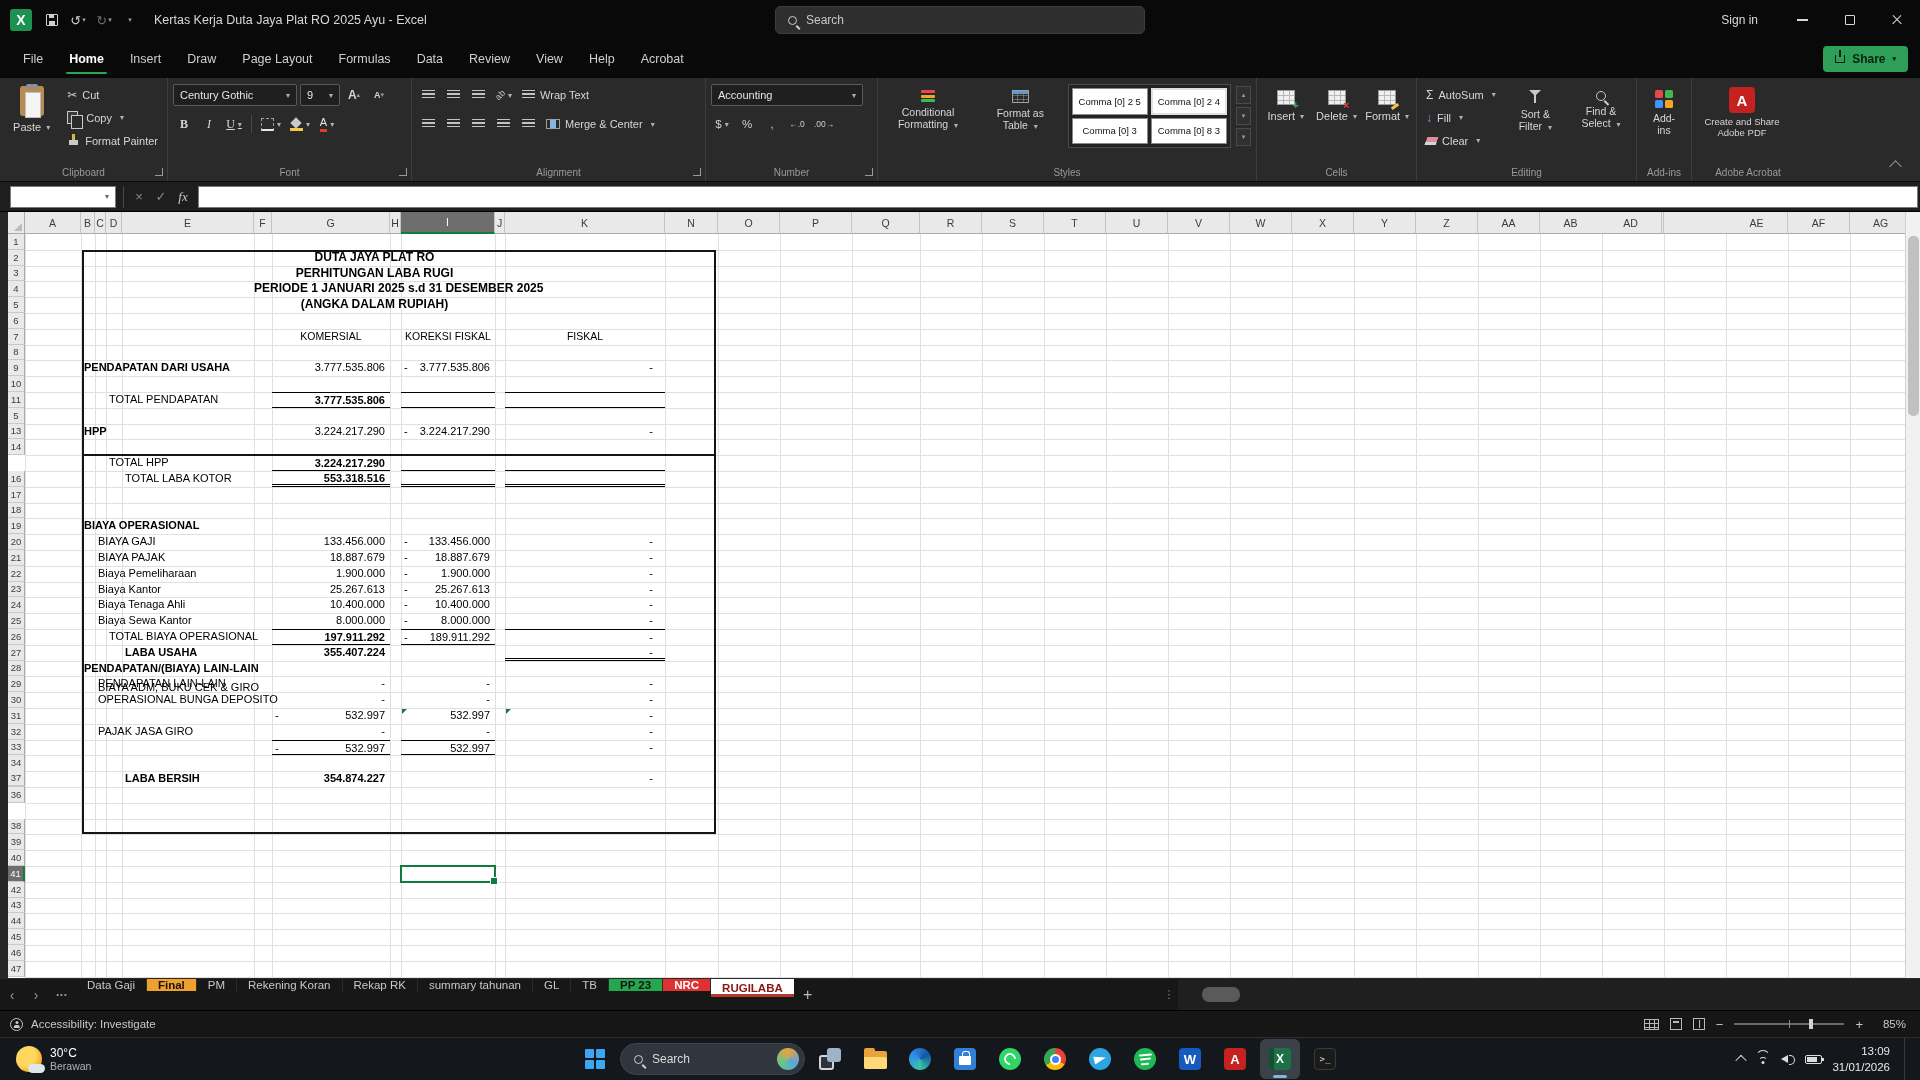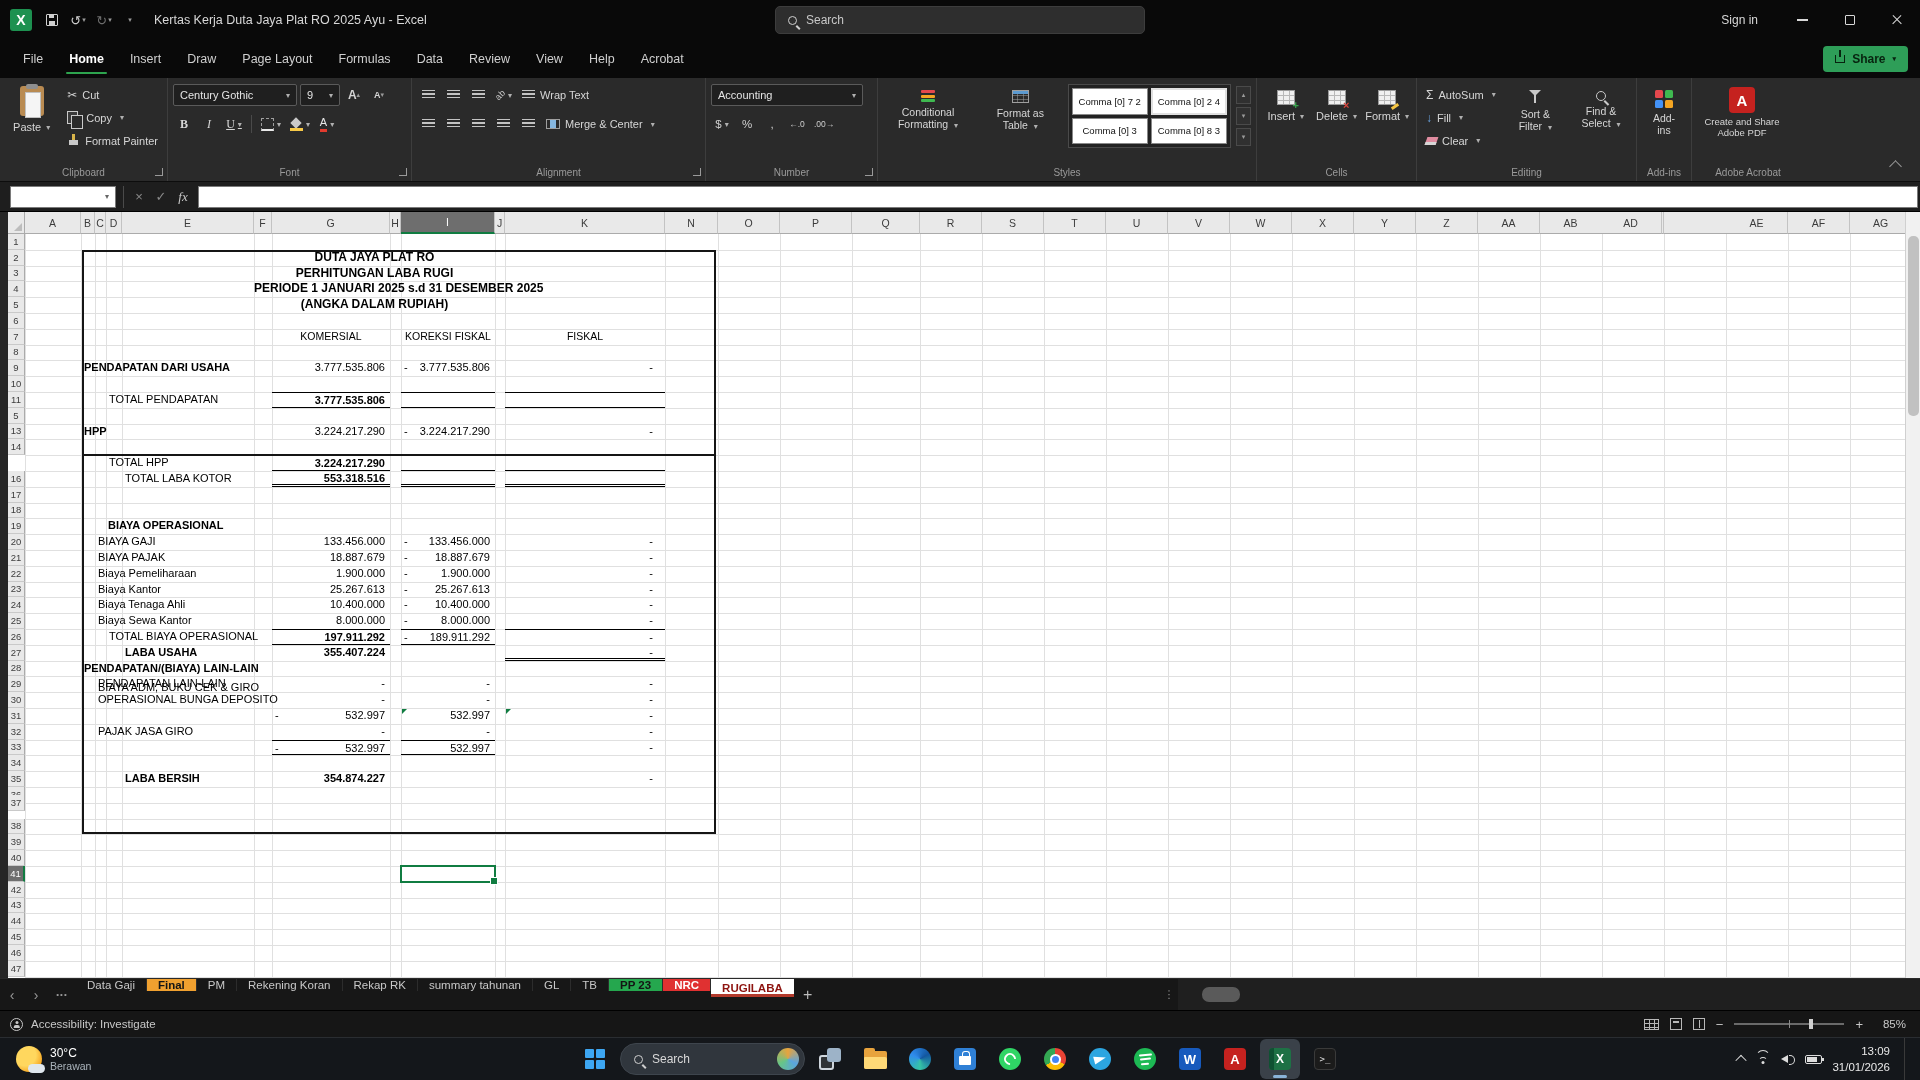--- a/index.html
+++ b/index.html
@@ -458,21 +458,21 @@
               <i></i>
               <i></i>
             </span>
           <span class="tb-lbl"><span>Conditional Formatting</span> <span class="dd">▾</span></span>
         </div>
         <div class="two-btn">
           <span class="ic-fat"></span>
           <span class="tb-lbl"><span>Format as Table</span> <span class="dd">▾</span></span>
         </div>
         <div class="gallery" id="style-gallery">
-            <div class="gcell">Comma [0] 7 2</div>
+            <div class="gcell">Comma [0] 2 5</div>
             <div class="gcell sel">Comma [0] 2 4</div>
             <div class="gcell">Comma [0] 3</div>
             <div class="gcell">Comma [0] 8 3</div>
           </div>
         <div class="gal-arrows">
           <div class="ga-btn">▴</div>
           <div class="ga-btn">▾</div>
           <div class="ga-btn">▾</div>
         </div>
       </div>
@@ -644,21 +644,21 @@
         <div class="rh" style="top: 432.8px; height: 15.8px;">27</div>
         <div class="rh" style="top: 448.6px; height: 15.8px;">28</div>
         <div class="rh" style="top: 464.4px; height: 15.8px;">29</div>
         <div class="rh" style="top: 480.2px; height: 15.8px;">30</div>
         <div class="rh" style="top: 496px; height: 15.8px;">31</div>
         <div class="rh" style="top: 511.8px; height: 15.8px;">32</div>
         <div class="rh" style="top: 527.6px; height: 15.8px;">33</div>
         <div class="rh" style="top: 543.4px; height: 15.8px;">34</div>
         <div class="rh" style="top: 559.2px; height: 15.8px;">35</div>
         <div class="rh" style="top: 575px; height: 15.8px;">36</div>
-        <div class="rh" style="top: 583px; height: 15.8px;">37</div>
+        <div class="rh" style="top: 558px; height: 15.8px;">37</div>
         <div class="rh" style="top: 606.6px; height: 15.8px;">38</div>
         <div class="rh" style="top: 622.4px; height: 15.8px;">39</div>
         <div class="rh" style="top: 638.2px; height: 15.8px;">40</div>
         <div class="rh sel" style="top: 654px; height: 15.8px;">41</div>
         <div class="rh" style="top: 669.8px; height: 15.8px;">42</div>
         <div class="rh" style="top: 685.6px; height: 15.8px;">43</div>
         <div class="rh" style="top: 701.4px; height: 15.8px;">44</div>
         <div class="rh" style="top: 717.2px; height: 15.8px;">45</div>
         <div class="rh" style="top: 733px; height: 15.8px;">46</div>
         <div class="rh" style="top: 748.8px; height: 15.8px;">47</div>
@@ -767,21 +767,21 @@
         </div>
         <div class="cell val kpad" style="left: 505px; top: 211.6px; width: 160px; height: 15.8px; line-height: 15.8px;">-</div>
         <div class="cell lbl" style="left: 109px; top: 243.2px; height: 15.8px; line-height: 15.8px;">TOTAL HPP</div>
         <div class="cell val b bt bb" style="left: 272px; top: 243.2px; width: 118px; height: 15.8px; line-height: 15.8px;">3.224.217.290</div>
         <div class="cell val bt bb" style="left: 401px; top: 243.2px; width: 94px; height: 15.8px; line-height: 15.8px;"></div>
         <div class="cell val bt bb" style="left: 505px; top: 243.2px; width: 160px; height: 15.8px; line-height: 15.8px;"></div>
         <div class="cell lbl" style="left: 125px; top: 259px; height: 15.8px; line-height: 15.8px;">TOTAL LABA KOTOR</div>
         <div class="cell val b bd2" style="left: 272px; top: 259px; width: 118px; height: 15.8px; line-height: 15.8px;">553.318.516</div>
         <div class="cell val bd2" style="left: 401px; top: 259px; width: 94px; height: 15.8px; line-height: 15.8px;"></div>
         <div class="cell val bd2" style="left: 505px; top: 259px; width: 160px; height: 15.8px; line-height: 15.8px;"></div>
-        <div class="cell lbl b" style="left: 84px; top: 306.4px; height: 15.8px; line-height: 15.8px; margin-left: 24px;">BIAYA OPERASIONAL</div>
+        <div class="cell lbl b" style="left: 84px; top: 306.4px; height: 15.8px; line-height: 15.8px;">BIAYA OPERASIONAL</div>
         <div class="cell lbl" style="left: 98px; top: 322.2px; height: 15.8px; line-height: 15.8px;">BIAYA GAJI</div>
         <div class="cell val" style="left: 272px; top: 322.2px; width: 118px; height: 15.8px; line-height: 15.8px;">133.456.000</div>
         <div class="cell neg" style="left: 401px; top: 322.2px; width: 94px; height: 15.8px; line-height: 15.8px;">
           <span>-</span>
           <span>133.456.000</span>
         </div>
         <div class="cell val kpad" style="left: 505px; top: 322.2px; width: 160px; height: 15.8px; line-height: 15.8px;">-</div>
         <div class="cell lbl" style="left: 98px; top: 338px; height: 15.8px; line-height: 15.8px;">BIAYA PAJAK</div>
         <div class="cell val" style="left: 272px; top: 338px; width: 118px; height: 15.8px; line-height: 15.8px;">18.887.679</div>
         <div class="cell neg" style="left: 401px; top: 338px; width: 94px; height: 15.8px; line-height: 15.8px;">

